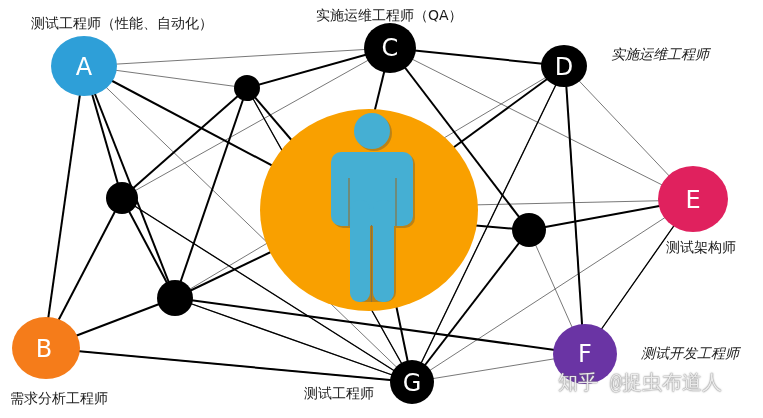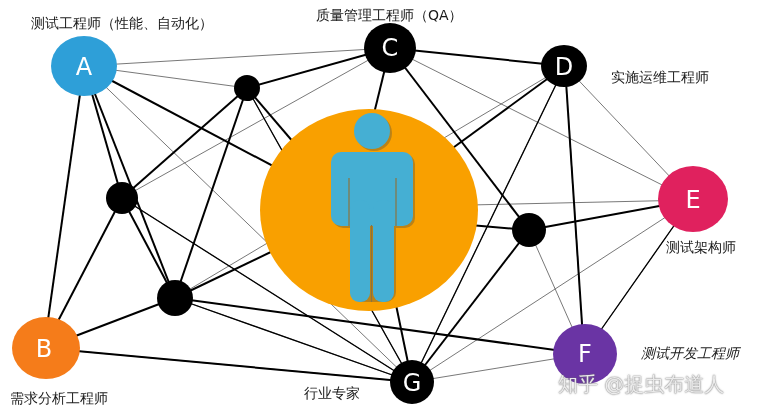--- a/index.html
+++ b/index.html
@@ -3,21 +3,21 @@
   <meta charset="utf-8">
   <style>
     html, body { margin: 0; padding: 0; background: #ffffff; }
     body { width: 763px; height: 418px; overflow: hidden; position: relative;
            font-family: "DejaVu Sans", "Liberation Sans", sans-serif; }
     #stage { position: absolute; left: 0; top: 0; width: 763px; height: 418px; }
     svg#net { position: absolute; left: 0; top: 0; }
     .label { position: absolute; font-size: 14px; color: #1a1a1a; white-space: nowrap; line-height: 1; }
     .node-letter { font-family: "DejaVu Sans", sans-serif; font-size: 24px; fill: #ffffff; text-anchor: middle; dominant-baseline: central; }
     .watermark { position: absolute; font-size: 20px; color: rgba(255,255,255,0.85);
-                 text-shadow: 0 0 2px rgba(120,120,120,0.8), 0 0 1px rgba(90,90,90,0.9); white-space: nowrap; line-height: 1; }
+                 text-shadow: 0 0 2px rgba(120,120,120,0.8), 0 0 1px rgba(90,90,90,0.9); white-space: nowrap; line-height: 1; font-family: Liberation Mono, monospace; }
   </style>
 </head>
 <body>
 
 <div id="stage">
   <svg id="net" width="763" height="418" viewBox="0 0 763 418">
 
     <g stroke="#555" stroke-width="0.8" fill="none">
       <line x1="84" y1="66" x2="390" y2="48"></line>
       <line x1="84" y1="66" x2="247" y2="88"></line>
@@ -120,20 +120,20 @@
       <text x="585" y="354" class="node-letter">F</text>
     </g>
     <g>
       <ellipse cx="412" cy="382" rx="22" ry="22" fill="#000"></ellipse>
       <text x="412" y="383" class="node-letter">G</text>
     </g>
   </svg>
 
   <div class="label" style="left:31px; top:16px;">测试工程师（性能、自动化）</div>
   <div class="label" style="left:10px; top:391px;">需求分析工程师</div>
-  <div class="label" style="left:316px; top:8px;">质量管理工程师（QA）</div>
-  <div class="label" style="left:611px; top:70px;">实施运维工程师</div>
+  <div class="label" style="left:316px; top:8px;">实施运维工程师（QA）</div>
+  <div class="label" style="left:611px; top:47px;font-style:italic;">实施运维工程师</div>
   <div class="label" style="left:666px; top:240px;text-align:right;">测试架构师</div>
   <div class="label" style="left:641px; top:346px;font-style:italic;">测试开发工程师</div>
-  <div class="label" style="left:304px; top:386px;">行业专家</div>
+  <div class="label" style="left:304px; top:386px;">测试工程师</div>
 
   <div class="watermark" style="left:558px; top:374px;">知乎 @捉虫布道人</div>
 </div>
 
 </body></html>

